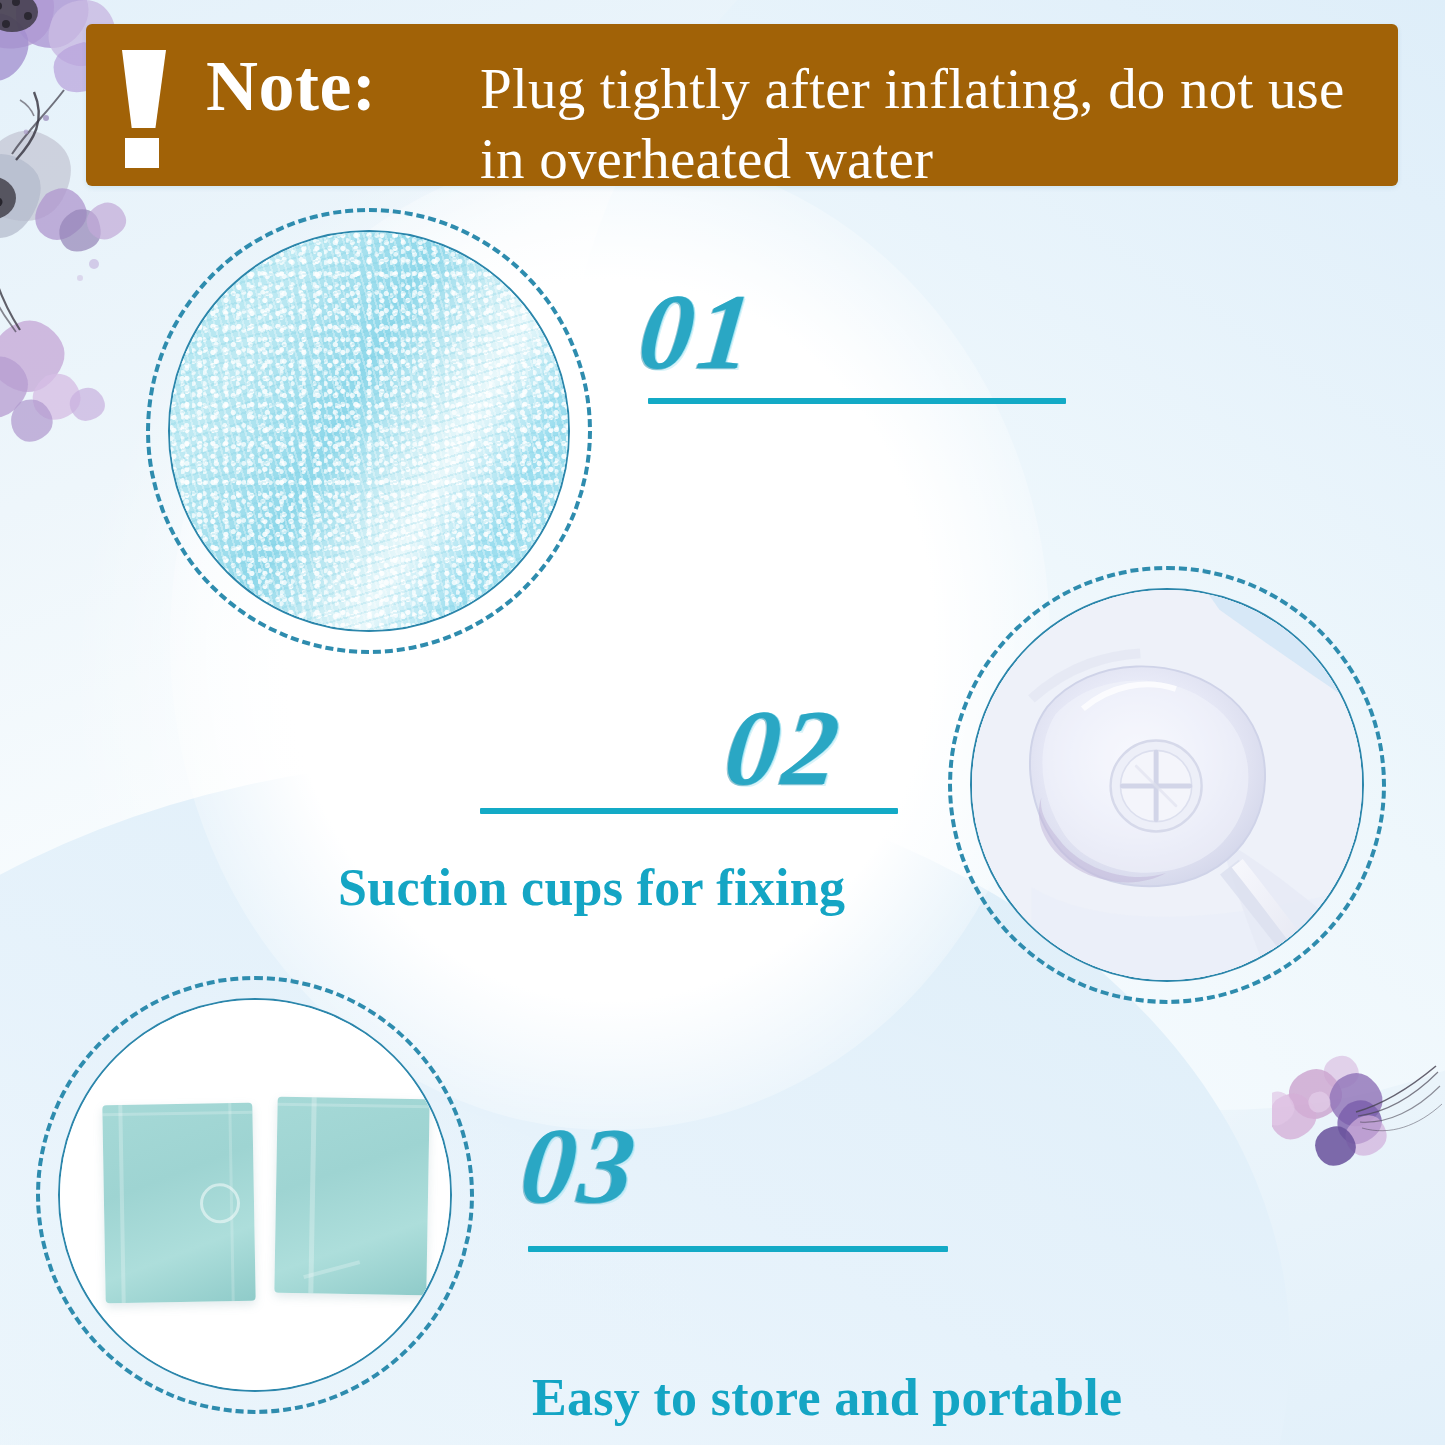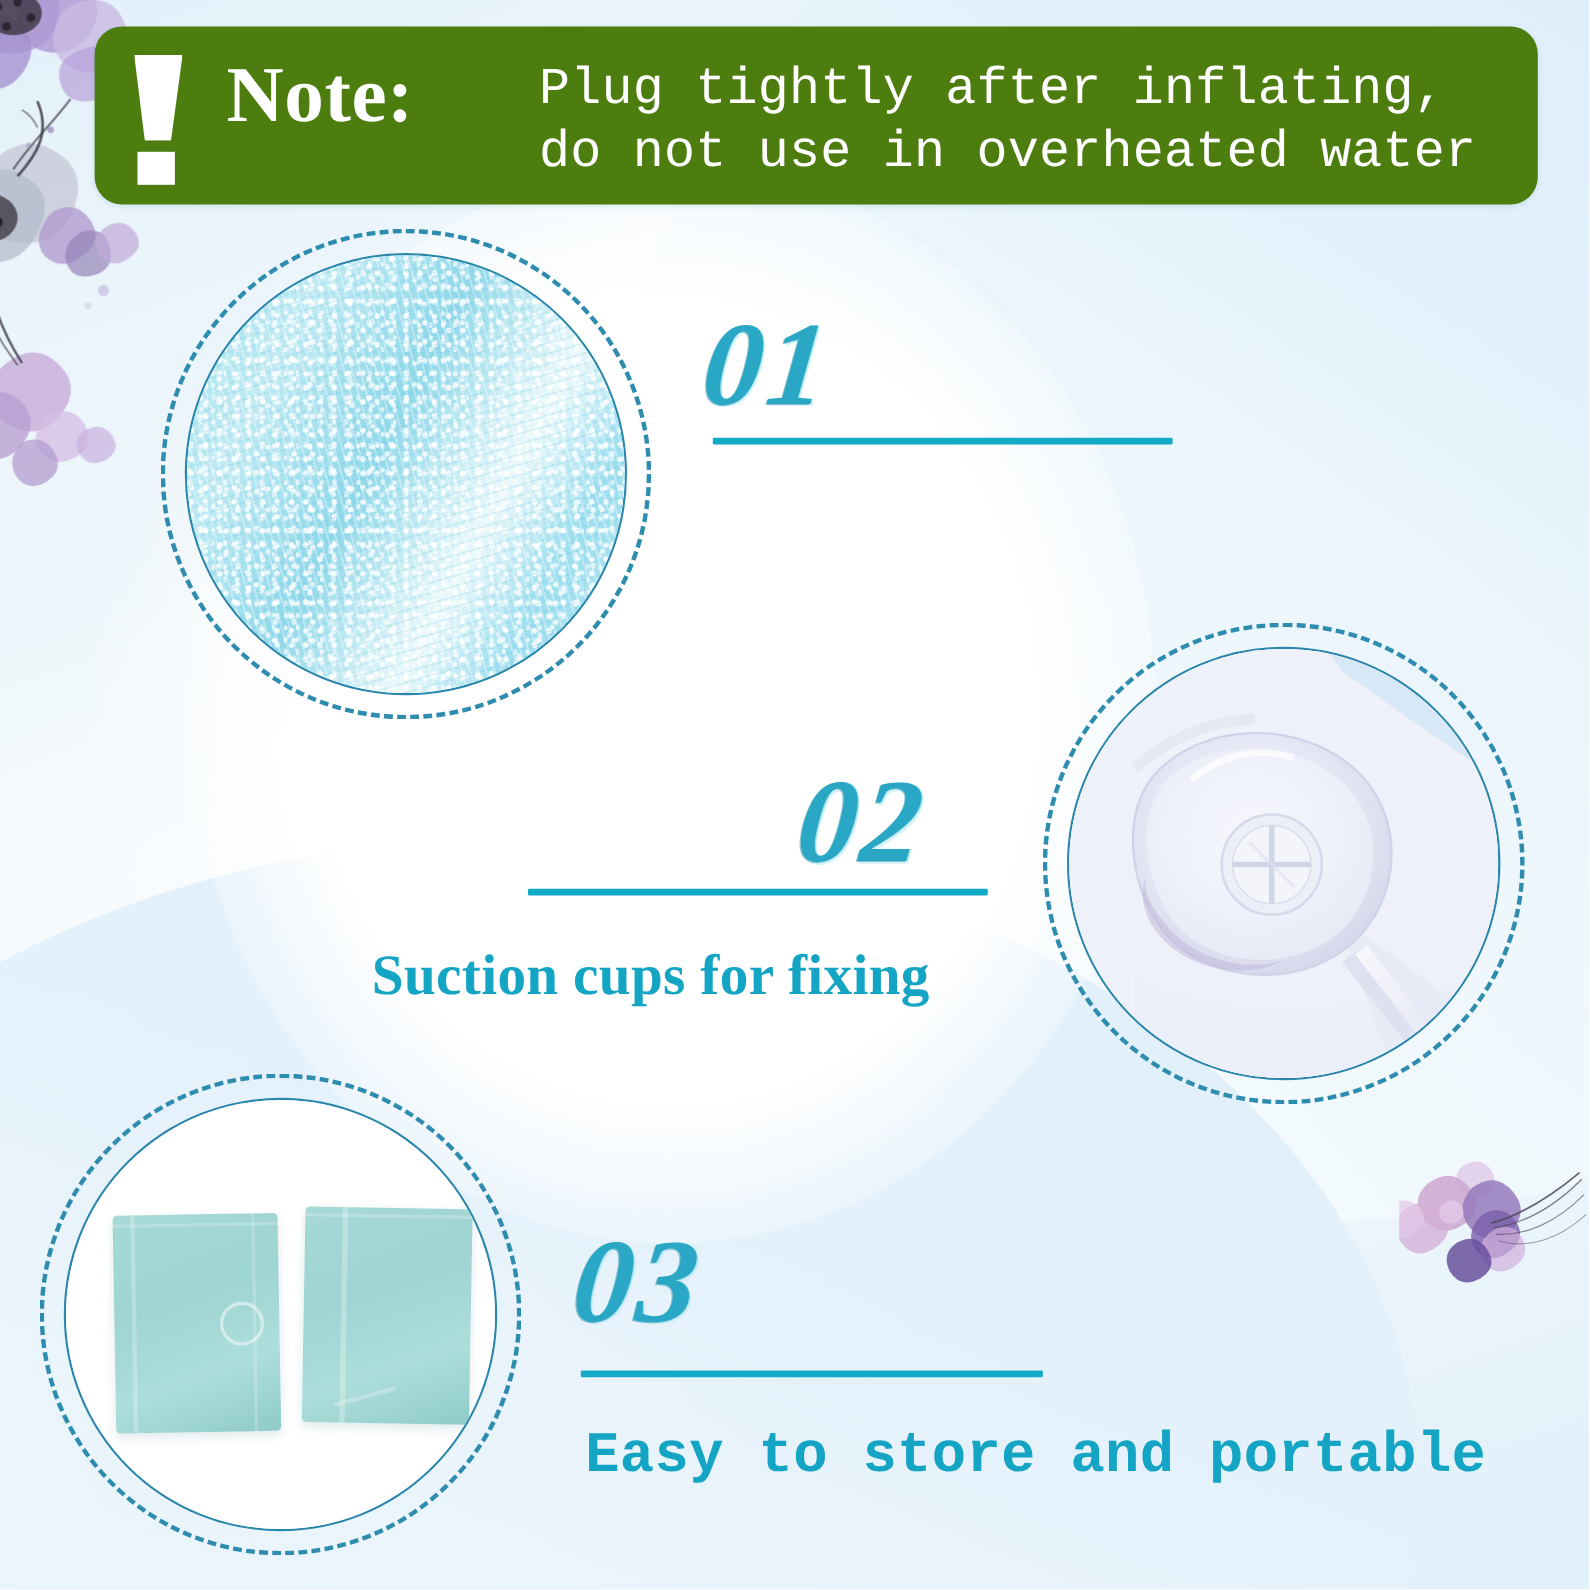--- a/index.html
+++ b/index.html
@@ -67,22 +67,22 @@
   .floral-tl { position: absolute; left: -24px; top: -28px; width: 250px; height: 470px; }
   .floral-br { position: absolute; left: 1272px; top: 1052px; width: 176px; height: 150px; }
 
   
   .note-banner {
     position: absolute;
     left: 86px;
     top: 24px;
     width: 1312px;
     height: 162px;
-    background: #4d7c0f;
-    border-radius: 25px;
+    background: #a16207;
+    border-radius: 6px;
     box-shadow: 0 2px 5px rgba(10,120,140,.10);
   }
   .note-bang {
     position: absolute;
     left: 28px;
     top: 26px;
     width: 62px;
     height: 116px;
   }
   .note-bang .bar {
@@ -104,28 +104,27 @@
     top: 26px;
     font-size: 72px;
     font-weight: bold;
     color: #ffffff;
     letter-spacing: .5px;
     line-height: 1;
     white-space: nowrap;
   }
   .note-text {
     position: absolute;
-    left: 404px;
+    left: 394px;
     top: 30px;
     width: 890px;
-    font-size: 47px;
+    font-size: 57px;
     color: #ffffff;
     line-height: 1.22;
     letter-spacing: .2px;
-    font-family: Liberation Mono, monospace;
   }
 
   
   .photo-wrap { position: absolute; }
   .photo-dashed {
     position: absolute;
     inset: 0;
     border-radius: 50%;
     border: 4px dashed #2e8cae;
     box-sizing: border-box;
@@ -359,15 +358,15 @@
           <div class="fold" style="left:34px; top:0; width:5px; height:100%; opacity:.5;"></div>
           <div class="fold" style="left:0; top:6px; width:100%; height:3px; opacity:.4;"></div>
           <div class="fold" style="left:28px; top:170px; width:58px; height:4px; opacity:.45; transform:rotate(-16deg);"></div>
         </div>
       </div>
     </div>
   </div>
 
   <div class="num" style="left:522px; top:1112px;">03</div>
   <div class="rule" style="left:528px; top:1246px; width:420px;"></div>
-  <div class="caption" style="left:532px; top:1298px;font-family:Liberation Mono, monospace;">Easy to store and portable</div>
+  <div class="caption" style="left:532px; top:1372px;">Easy to store and portable</div>
 
 </div>
 
 </body></html>

